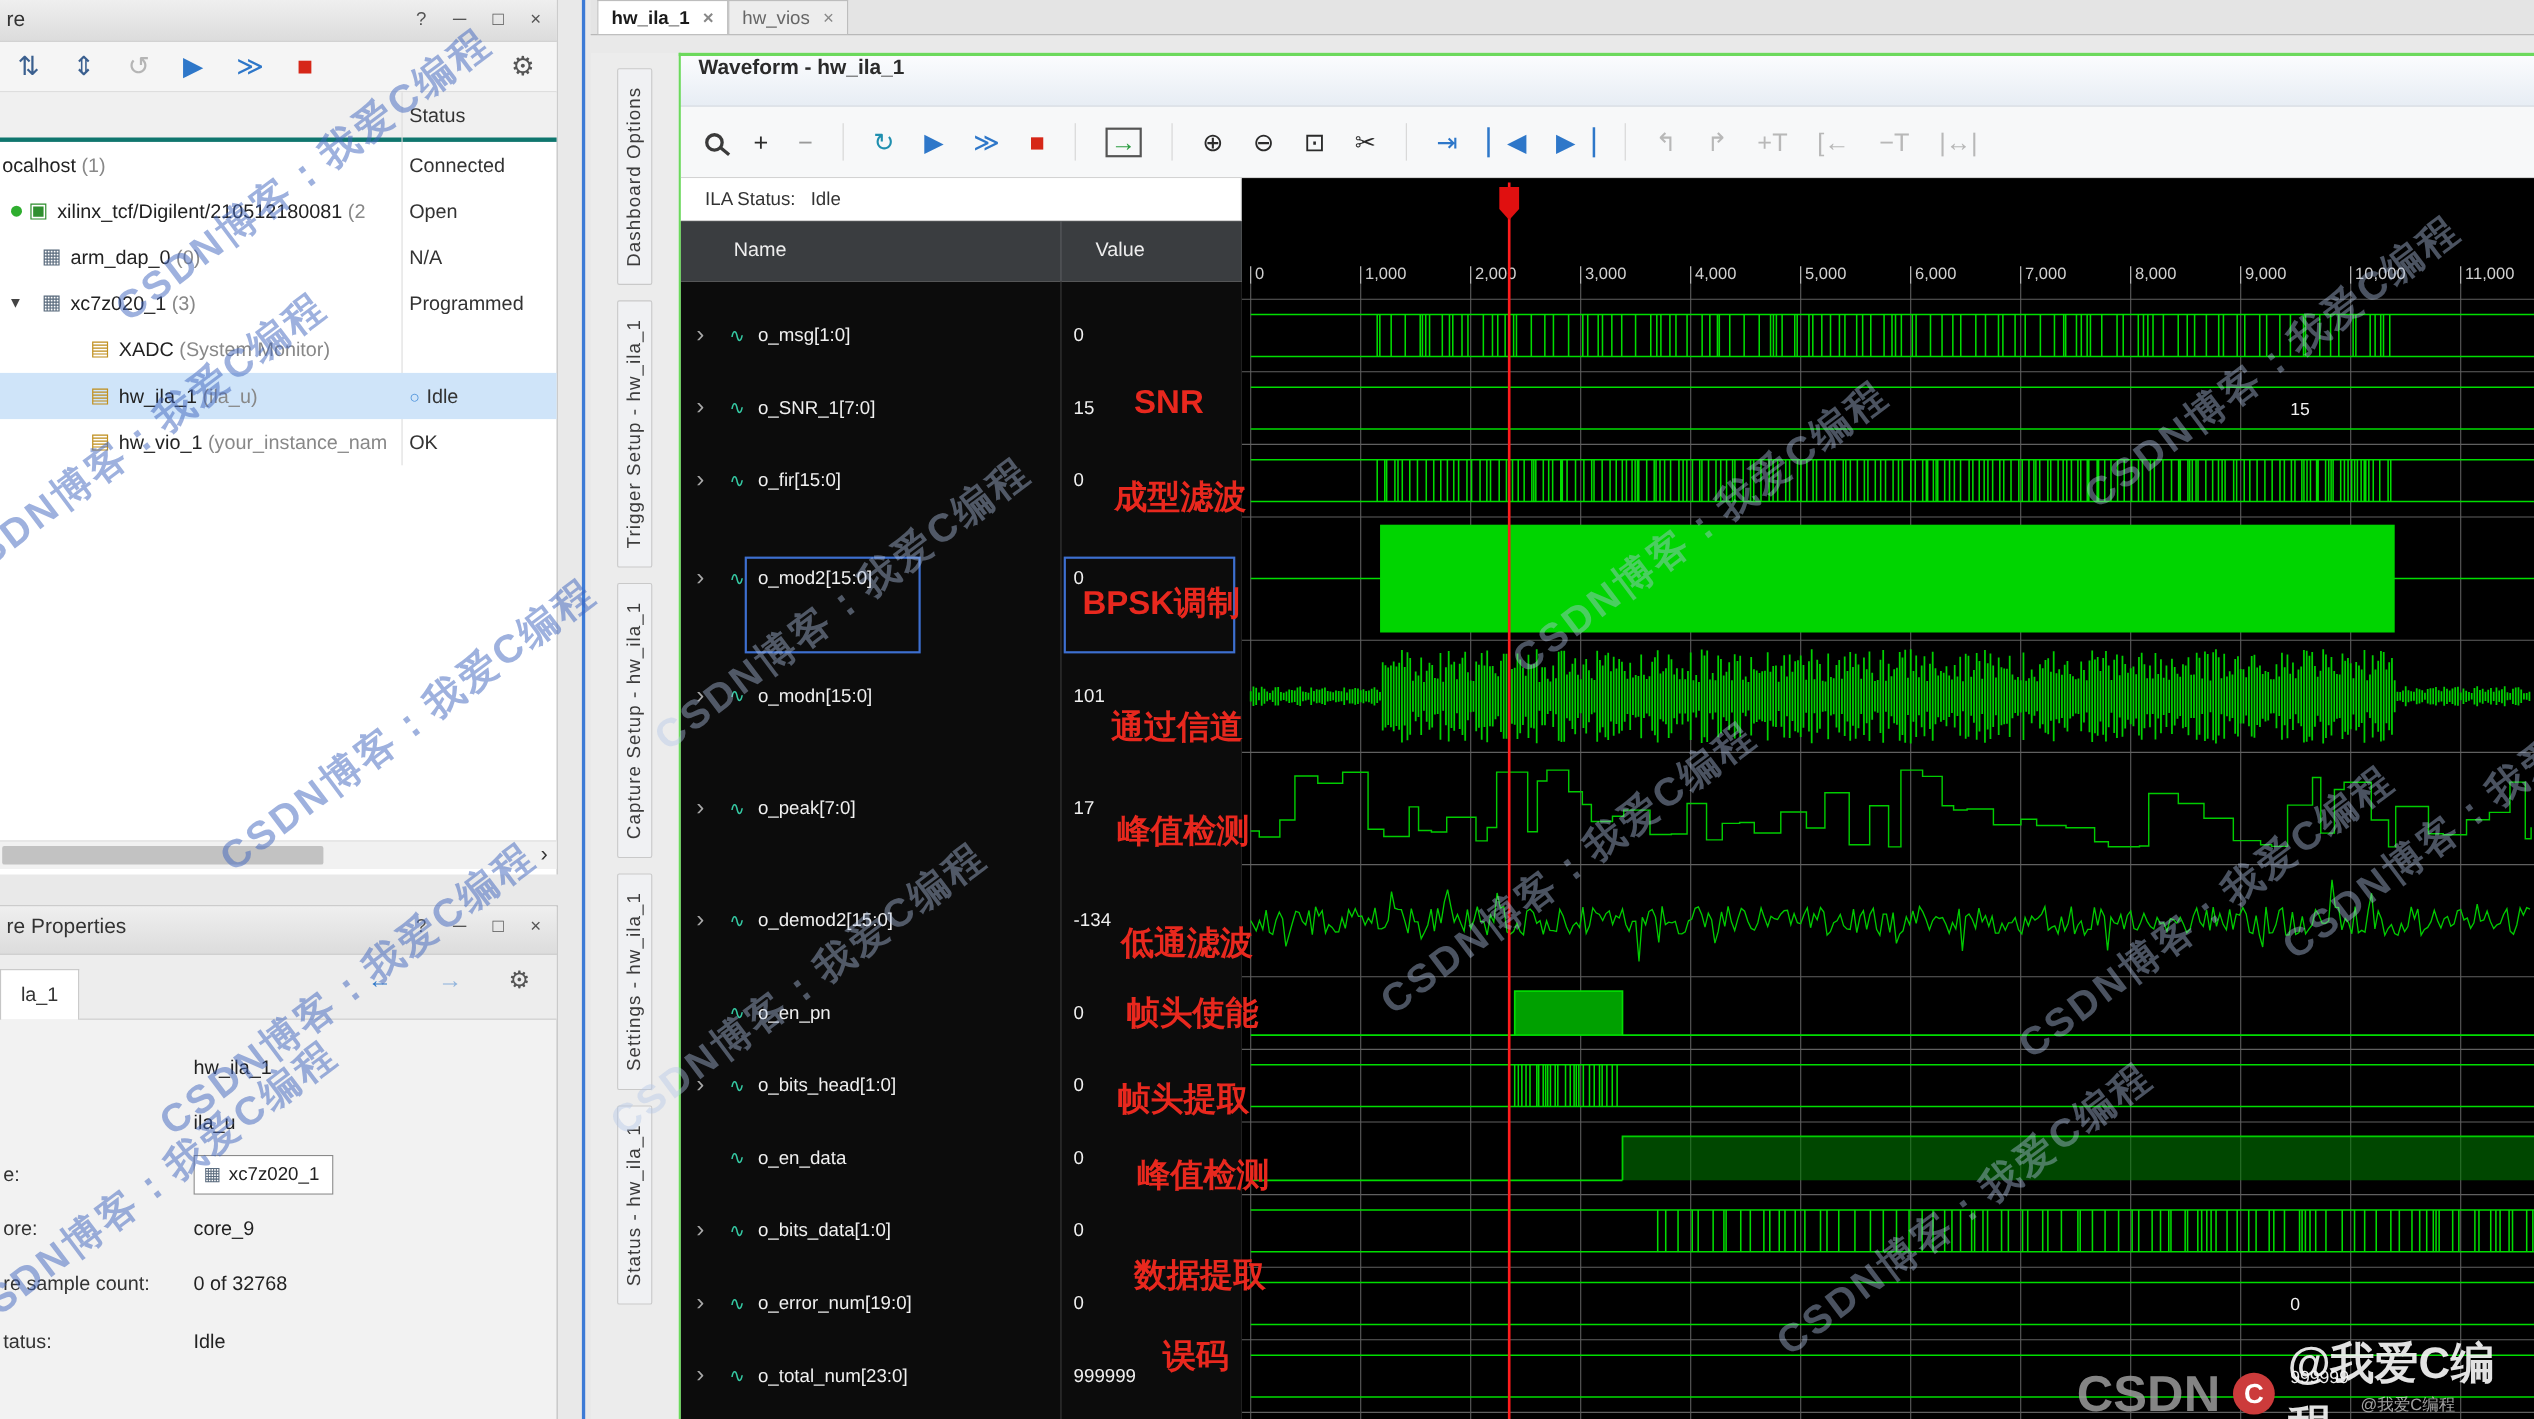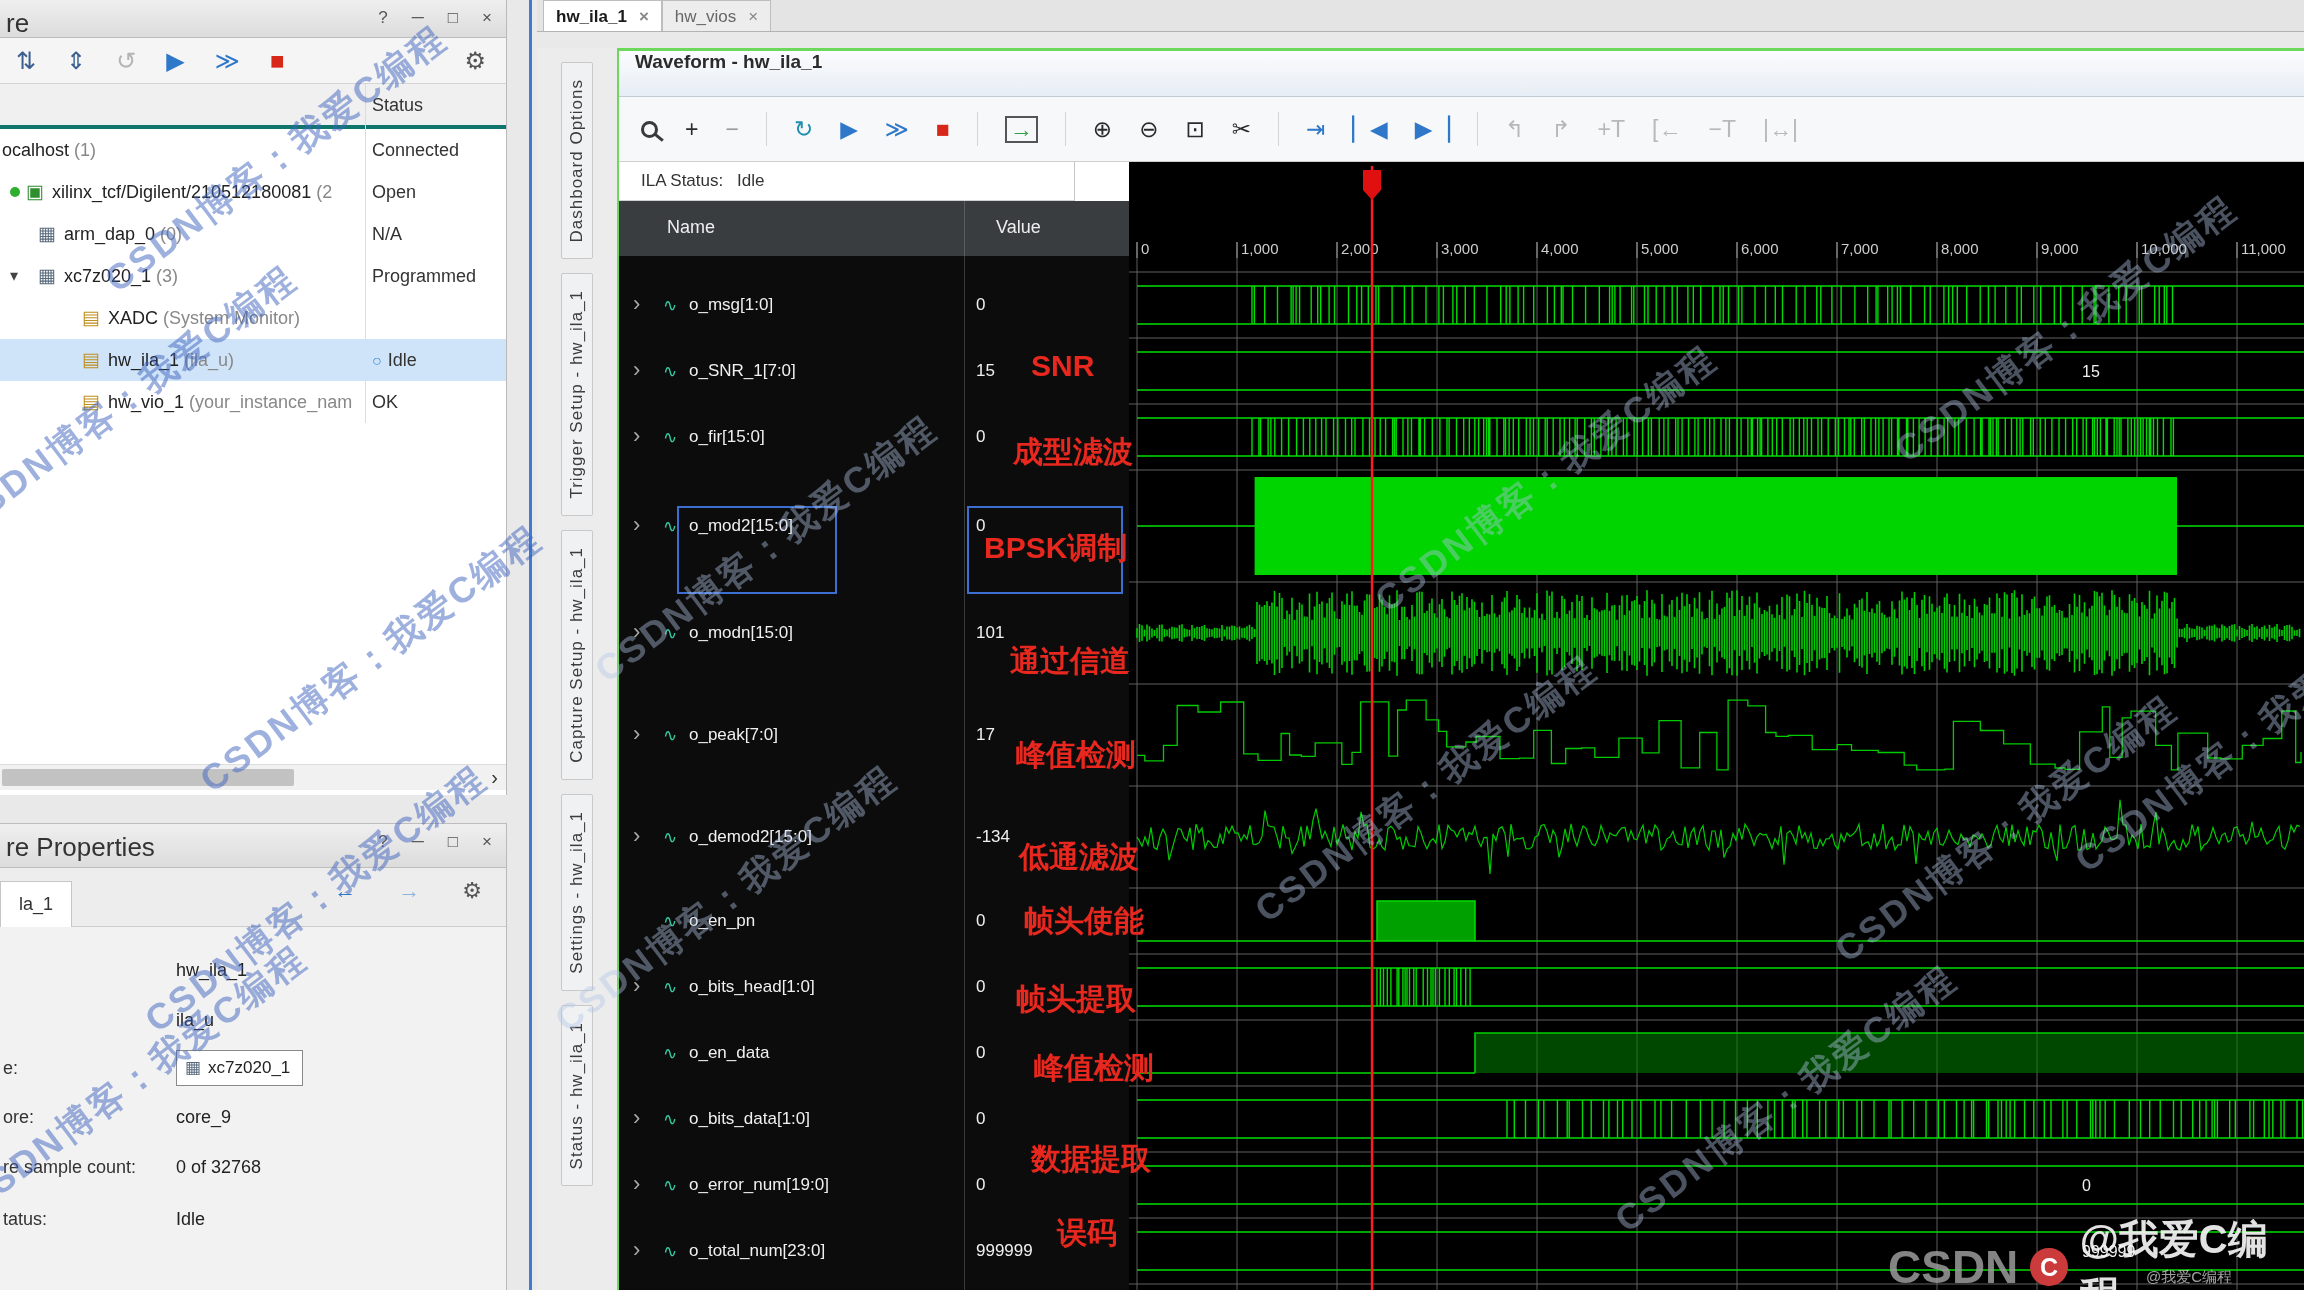--- a/index.html
+++ b/index.html
@@ -2,21 +2,21 @@
 <html><head>
 <meta charset="utf-8">
 <style>
 *{margin:0;padding:0;box-sizing:border-box;font-family:"Liberation Sans",sans-serif;}
 html,body{background:#bfbfbf;}
 #screen{position:relative;width:2304px;height:1290px;background:#e9e9e9;overflow:hidden;}
 
 
 #hw-panel{position:absolute;left:0;top:0;width:507px;height:795px;background:#fff;border-right:1px solid #b9b9b9;}
 .titlebar{position:absolute;left:0;top:0;right:0;height:38px;background:linear-gradient(#efefef,#dcdcdc);border-bottom:1px solid #bdbdbd;}
-.tb-title{position:absolute;left:6px;top:8px;font-size:26px;color:#333;white-space:nowrap;}
+.tb-title{position:absolute;left:6px;top:8px;font-size:19px;color:#333;white-space:nowrap;}
 .winicons{position:absolute;right:14px;top:8px;display:flex;gap:24px;}
 .winic{font-size:17px;color:#555;}
 .panel-toolbar{position:absolute;left:0;top:38px;right:0;height:46px;background:#f5f5f5;border-bottom:1px solid #d5d5d5;display:flex;align-items:center;gap:30px;padding-left:16px;}
 .tb-ic{font-size:24px;line-height:1;cursor:default;}
 .tb-right{position:absolute;right:20px;}
 #hw-colhead{position:absolute;top:84px;left:0;right:0;height:45px;background:#f0f0f0;border-bottom:4px solid #0f766e;}
 .status-h{position:absolute;left:372px;top:11px;font-size:18px;color:#333;}
 #hw-colline{position:absolute;left:365px;top:84px;height:339px;width:1px;background:#dcdcdc;}
 #hw-tree{position:absolute;left:0;top:129px;right:0;height:294px;}
 .hw-row{position:absolute;left:0;width:100%;height:42px;font-size:18px;color:#222;}
@@ -62,21 +62,21 @@
 
 #wave-window{position:absolute;left:617px;top:48px;width:1687px;height:1242px;background:#fff;border-top:3px solid #6cd95c;border-left:2px solid #6cd95c;}
 #wave-header{position:absolute;left:0;top:0;right:0;height:46px;background:linear-gradient(#fbfcfe,#e7edf4);border-bottom:1px solid #c2cbd4;}
 #wave-header .wtitle{position:absolute;left:16px;top:0;font-size:19px;font-weight:bold;color:#2b2b2b;}
 #wave-toolbar{position:absolute;left:0;top:46px;right:0;height:65px;background:#f7f8f9;border-bottom:1px solid #cfcfcf;display:flex;align-items:center;gap:27px;padding-left:22px;}
 #wave-toolbar .tb-ic{font-size:23px;}
 .tb-sep{width:1px;height:34px;background:#d5d5d5;}
 .ic-search{width:17px;height:17px;border:3px solid #3a3a3a;border-radius:50%;position:relative;display:inline-block;}
 .ic-search::after{content:"";position:absolute;width:10px;height:3px;background:#3a3a3a;transform:rotate(40deg);right:-9px;bottom:-4px;}
 .boxed{border:2px solid #555;font-size:16px;padding:0 3px;font-weight:bold;}
-#ila-bar{position:absolute;left:0;top:111px;width:456px;height:39px;background:#fff;border-bottom:1px solid #d2d2d2;border-right:1px solid #c5c5c5;font-size:17px;line-height:38px;white-space:nowrap;}
+#ila-bar{position:absolute;left:0;top:111px;width:510px;height:39px;background:#fff;border-bottom:1px solid #d2d2d2;border-right:1px solid #c5c5c5;font-size:17px;line-height:38px;white-space:nowrap;}
 #ila-bar .lab{margin-left:22px;color:#333;}
 #ila-bar .val{margin-left:9px;color:#333;}
 #wave-cols{position:absolute;left:0;top:150px;width:510px;height:55px;background:#3a3d40;z-index:2;}
 #wave-cols .cn{position:absolute;left:48px;top:16px;color:#eee;font-size:18px;}
 #wave-cols .cv{position:absolute;left:377px;top:16px;color:#eee;font-size:18px;}
 #wave-cols .colsep{position:absolute;left:345px;top:0;width:1px;height:55px;background:#5a5d60;}
 #wave-left{position:absolute;left:0;top:205px;width:510px;height:1037px;background:#0c0c0c;z-index:2;}
 #wave-left .col-divider{position:absolute;left:345px;top:0;width:1px;height:1037px;background:#3a3a3a;}
 .sig-row{position:absolute;left:0;width:510px;}
 .schev{position:absolute;left:14px;top:50%;transform:translateY(-55%);color:#a8a8a8;font-size:22px;}

